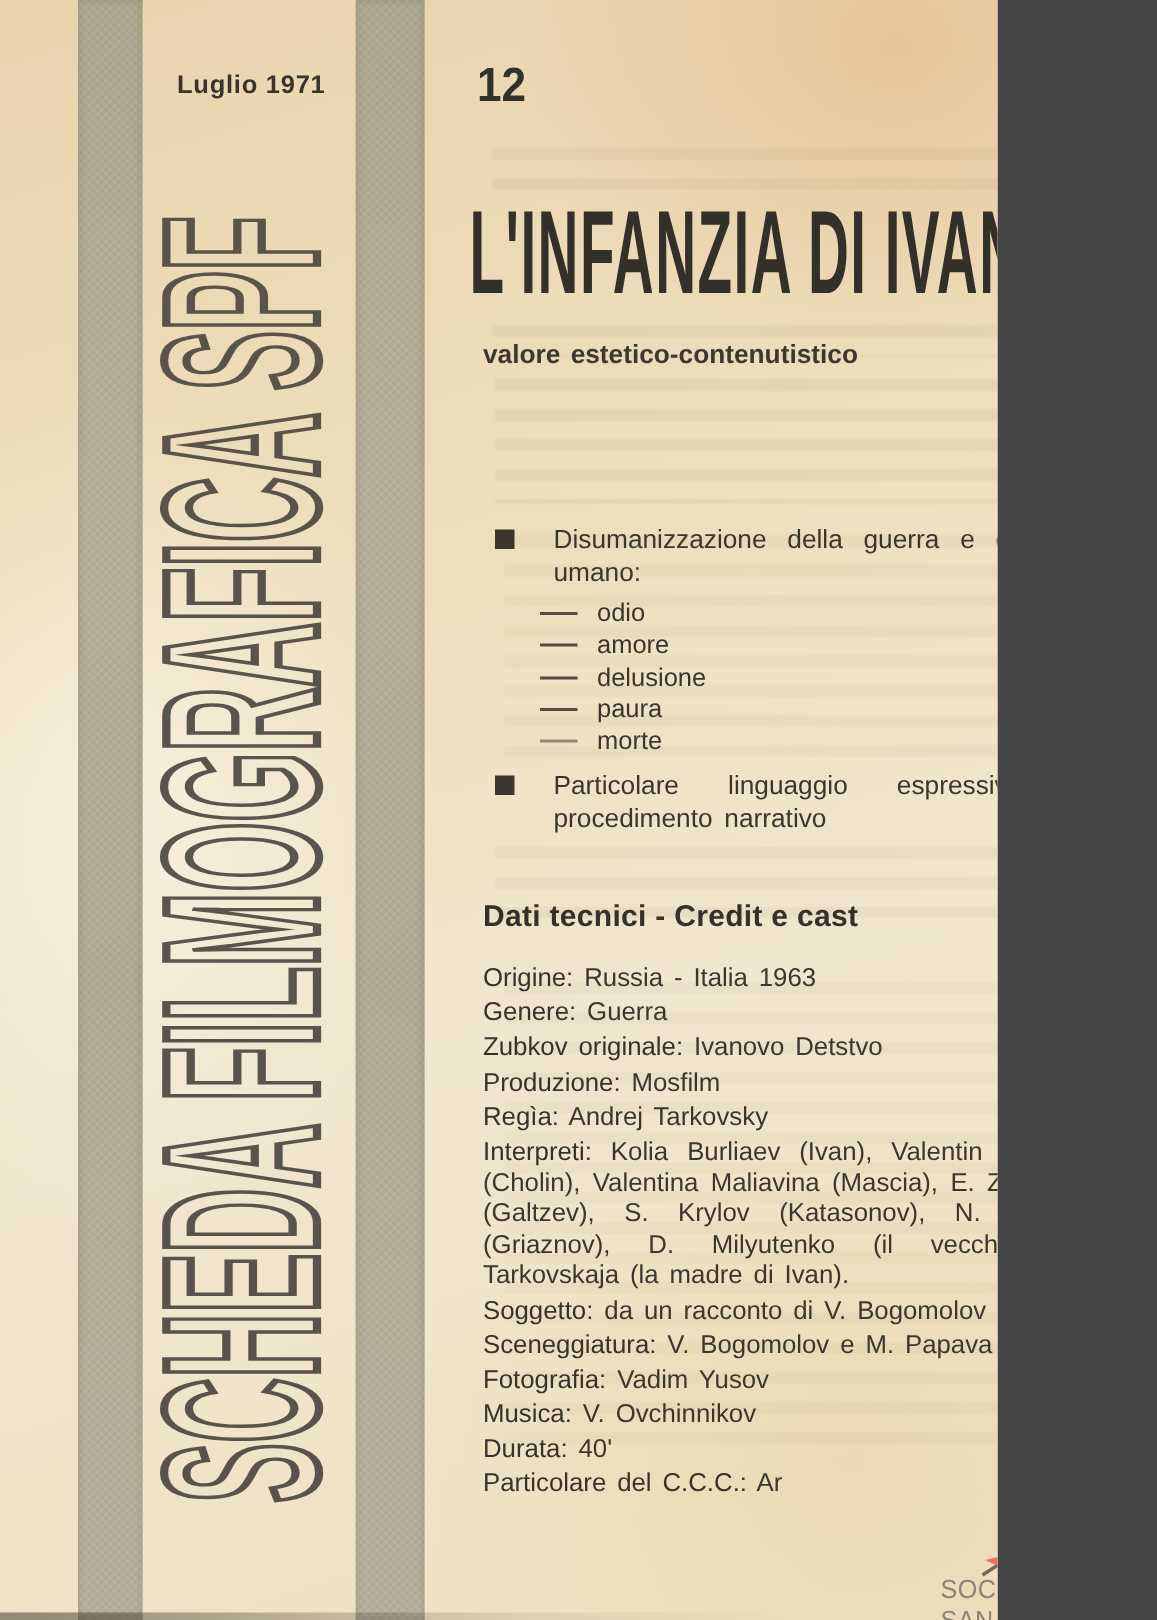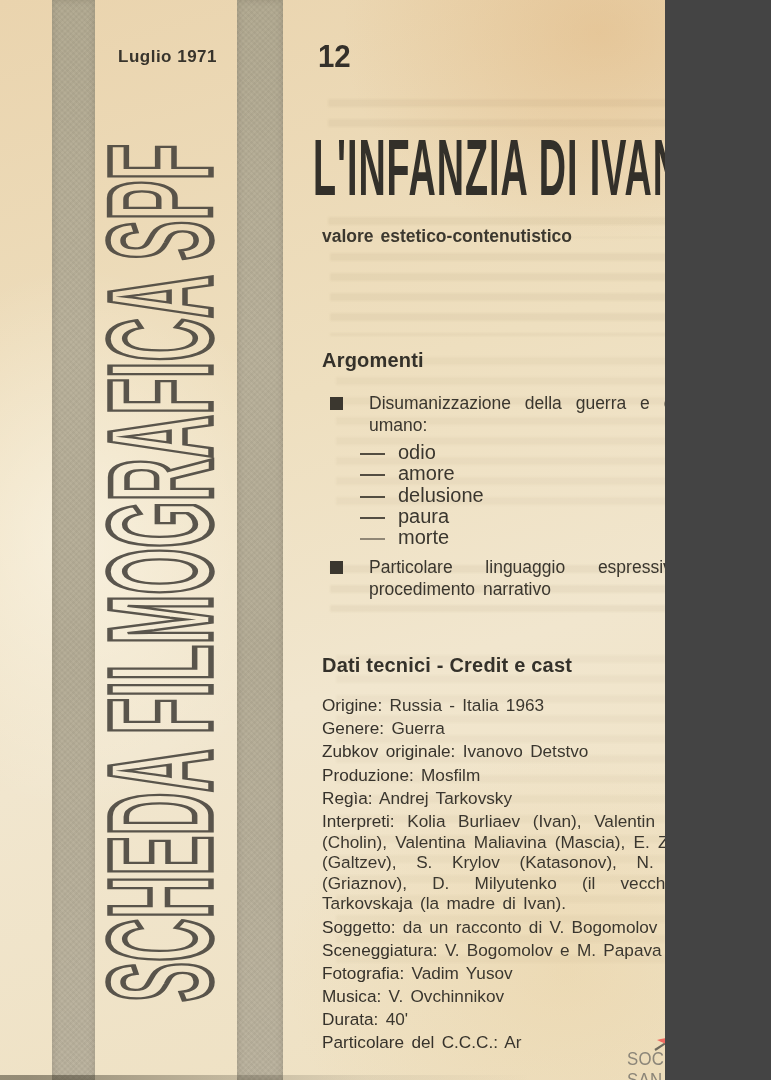--- a/index.html
+++ b/index.html
@@ -41,31 +41,31 @@
     font-size:32px; font-weight:bold; transform:scaleX(0.92); transform-origin:left; color:#34302a; }
 
   .title-svg { position:absolute; left:311px; top:136px; z-index:3; }
   .title-svg text { font-family:"Liberation Sans", sans-serif; font-weight:bold; fill:#33302a; }
 
   .subtitle { position:absolute; left:322px; top:226px; z-index:3;
     font-size:17.5px; font-weight:bold; color:#3c382f; word-spacing:2px; }
 
   .section { position:absolute; z-index:3; width:402px; }
   .sec-argomenti { left:322px; top:349px; }
-  .sec-dati      { left:322px; top:654px; }
+  .sec-dati      { left:322px; top:600px; }
   .section h2 { font-size:20px; font-weight:bold; color:#34312a; letter-spacing:0.2px; }
   .sec-argomenti h2 { margin-bottom:21px; }
   .sec-dati h2      { margin-bottom:18px; }
 
   .arg-item { display:flex; margin-bottom:6px; }
   .bullet-square { flex:0 0 13px; width:13px; height:13px; background:#3b372f; margin:4px 0 0 8px; }
   .arg-text { flex:1; margin-left:26px; font-size:17.5px; line-height:21.5px;
     text-align:justify; word-spacing:3px; color:#3a362e; }
   .dash-list { margin:1px 0 9px 38px; }
-  .dash-item { line-height:21.3px; font-size:20px; color:#3a362e; }
+  .dash-item { line-height:21.3px; font-size:17px; color:#3a362e; }
   .dash-bullet { display:inline-block; width:25px; height:2px; background:#413d33;
     margin-right:13px; vertical-align:4px; opacity:0.9; }
   .dash-item:last-child .dash-bullet { opacity:0.55; }
 
   .field { font-size:17.2px; line-height:20.6px; margin-bottom:2.6px;
     text-align:justify; word-spacing:2.5px; color:#3b372f; }
   .field b { font-weight:normal; color:#36322b; }
 
   
   .bleed { position:absolute; z-index:1; filter:blur(0.8px); opacity:0.55;
@@ -109,21 +109,20 @@
   <div class="issue-date">Luglio 1971</div>
   <div class="card-number">12</div>
 
   <svg class="title-svg" width="385" height="72" viewBox="0 0 385 72">
     <text x="2" y="59" font-size="79" letter-spacing="2" textLength="368" lengthAdjust="spacingAndGlyphs">L'INFANZIA DI IVAN</text>
   </svg>
 
   <div class="subtitle">valore estetico-contenutistico</div>
 
   <section class="section sec-argomenti">
-    <h2>Argomenti</h2>
     <div id="arg-list">
         <div class="arg-item">
           <span class="bullet-square"></span>
           <div class="arg-text">Disumanizzazione della guerra e conflitto umano:</div>
         </div>
         <div class="dash-list">
           <div class="dash-item"><span class="dash-bullet"></span><span>odio</span></div>
           <div class="dash-item"><span class="dash-bullet"></span><span>amore</span></div>
           <div class="dash-item"><span class="dash-bullet"></span><span>delusione</span></div>
           <div class="dash-item"><span class="dash-bullet"></span><span>paura</span></div>

